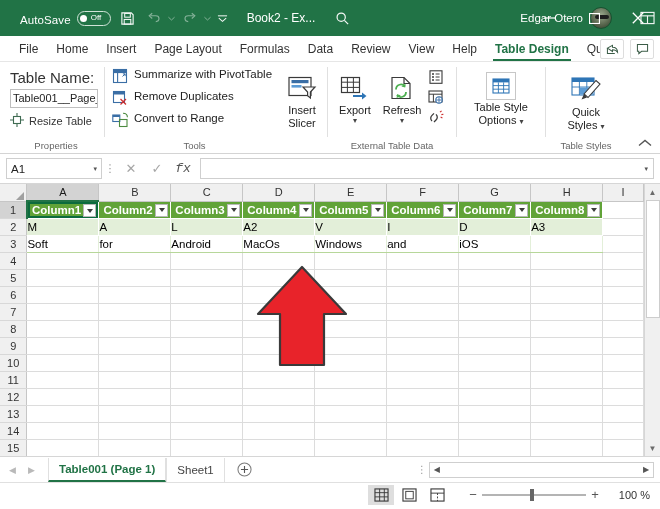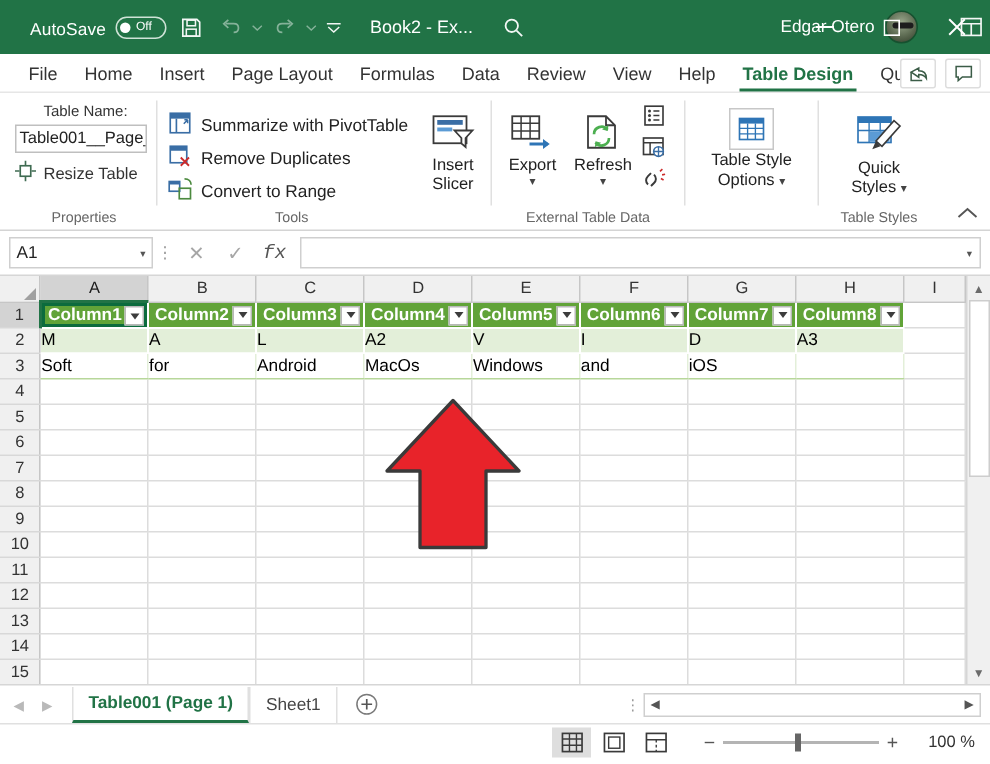--- a/index.html
+++ b/index.html
@@ -71,31 +71,31 @@
   }
   .rgroup { position: relative; display: flex; flex-direction: column; height: 92px; }
   .rgroup-body { flex: 1; display: flex; align-items: flex-start; padding-top: 5px; }
   .rgroup-label {
     font-size: 9.5px; color: #666; text-align: center; height: 15px; line-height: 13px;
   }
   .rgroup-div { width: 1px; background: #e0e0e0; margin: 5px 0 16px 0; }
 
   
   .g-props { width: 104px; padding-left: 8px; }
-  .prop-label { font-size: 10px; color: #333; margin-bottom: 3px; text-align: center; }
+  .prop-label { font-size: 15px; color: #333; margin-bottom: 3px; }
   .tablename-box {
     width: 88px; height: 19px; border: 1px solid #bfbfbf; background: #fff;
     font-size: 11px; color: #222; padding: 0 2px; line-height: 17px;
     overflow: hidden; white-space: nowrap;
   }
   .resize-row { display: flex; align-items: center; gap: 5px; margin-top: 5px; font-size: 11px; color: #333; }
 
   
   .g-tools { width: 172px; padding-left: 7px; }
-  .tool-item { display: flex; align-items: flex-end; gap: 6px; height: 22px; font-size: 11.5px; color: #222; }
+  .tool-item { display: flex; align-items: flex-start; gap: 6px; height: 22px; font-size: 11.5px; color: #222; }
   .tool-ico { width: 16px; height: 16px; flex: none; }
 
   
   .g-slicer { width: 50px; }
   .big-btn {
     width: 50px; display: flex; flex-direction: column; align-items: center;
     font-size: 11px; color: #222; line-height: 12.5px; text-align: center;
   }
   .big-btn .bi { height: 34px; display: flex; align-items: flex-end; justify-content: center; margin-bottom: 2px; }
 

